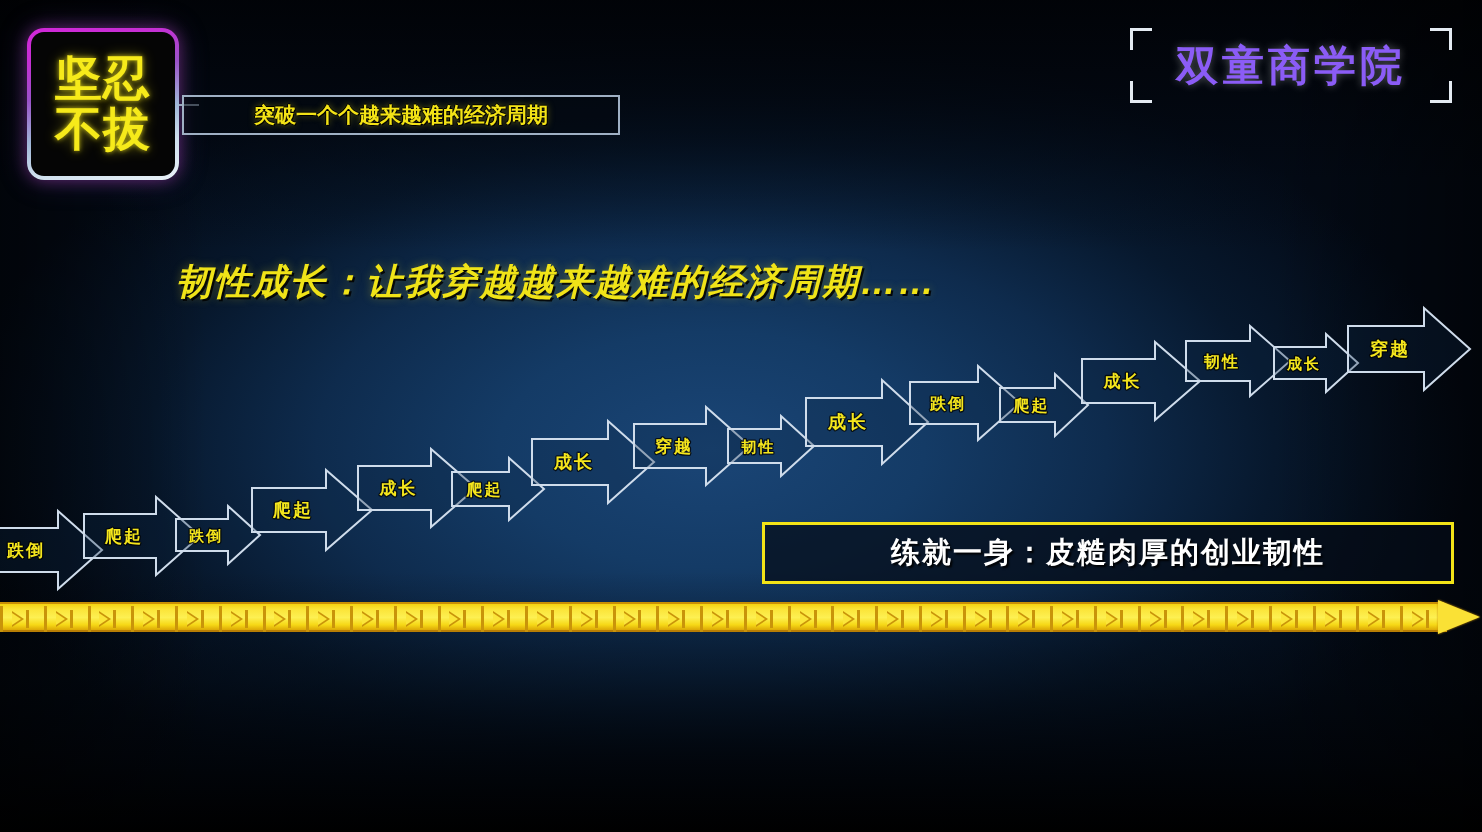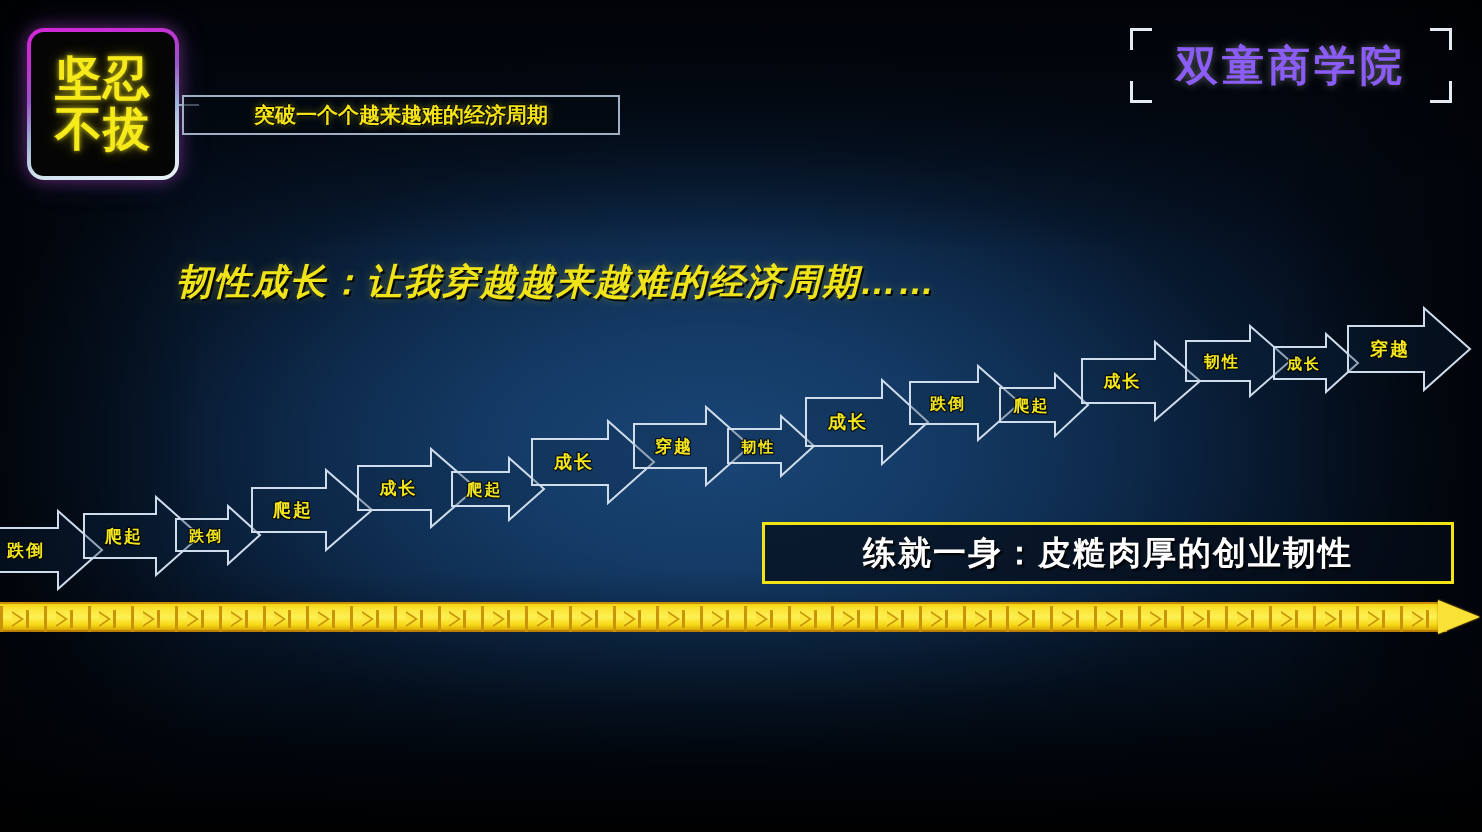--- a/index.html
+++ b/index.html
@@ -193,21 +193,21 @@
     height: 62px;
     border: 3px solid #f2e317;
     background: rgba(5,13,24,0.72);
     display: flex;
     align-items: center;
     justify-content: center;
     box-sizing: border-box;
   }
   .callout-text {
     color: #ffffff;
-    font-size: 33px;
+    font-size: 29px;
     font-weight: 700;
     letter-spacing: 2px;
     white-space: nowrap;
     text-shadow: 2px 2px 2px rgba(0,0,0,0.9);
   }
 
   
   .timeline {
     position: absolute;
     left: 0;

